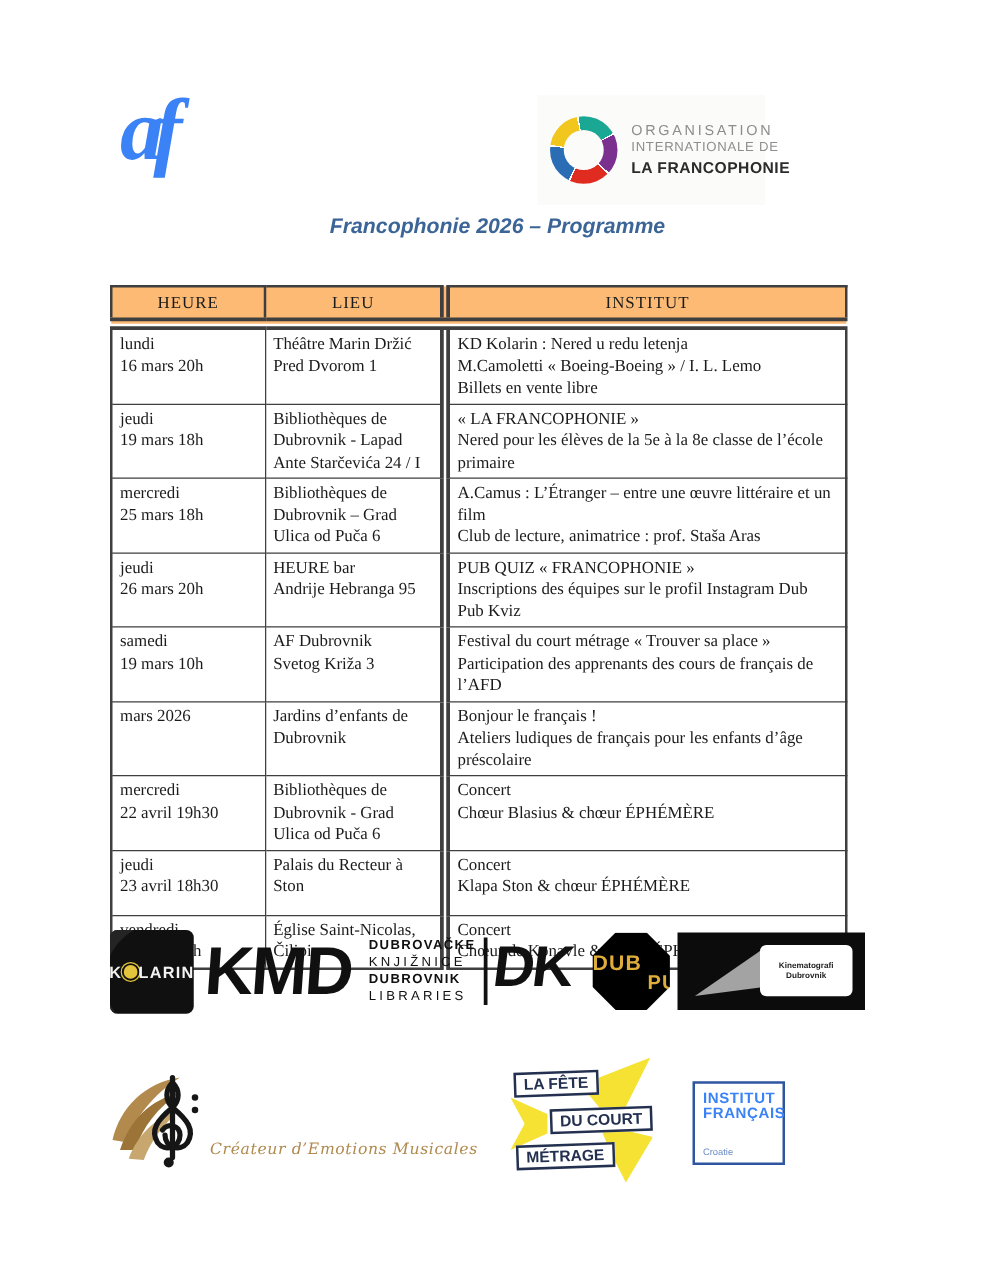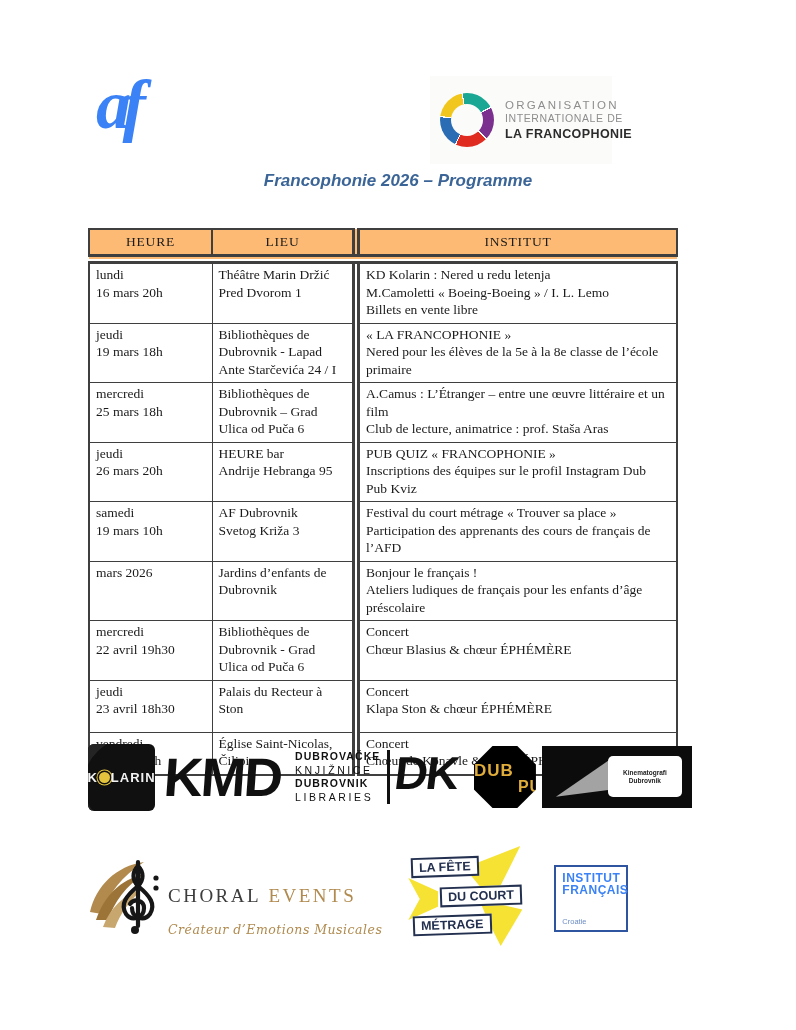--- a/index.html
+++ b/index.html
@@ -313,21 +313,20 @@
         <g stroke="#161616" fill="none" stroke-width="4.2" stroke-linecap="round">
           <path d="M52 14 C 58 20, 58 28, 52 34 C 40 44, 34 52, 40 62 C 46 70, 58 66, 58 56 C 58 48, 48 46, 44 52"></path>
           <path d="M52 14 C 46 20, 46 28, 52 34 C 64 44, 70 52, 64 62 C 58 70, 46 66, 46 56"></path>
           <line x1="52" y1="10" x2="52" y2="74"></line>
         </g>
         <circle cx="49" cy="78" r="4" fill="#161616"></circle>
         <circle cx="70" cy="26" r="2.6" fill="#161616"></circle>
         <circle cx="70" cy="36" r="2.6" fill="#161616"></circle>
       </svg>
       <div class="choral-text">
-        <div class="choral-name"><span class="n1">CHORAL</span>&nbsp;<span class="n2">EVENTS</span></div>
         <div class="choral-tagline">Créateur d’Emotions Musicales</div>
       </div>
     </div>
     <div class="fete">
       <div class="fete-burst fete-b1"></div>
       <div class="fete-burst fete-b2"></div>
       <div class="fete-burst fete-chevron"></div>
       <div class="fete-box fete-box1">LA FÊTE</div>
       <div class="fete-box fete-box2">DU COURT</div>
       <div class="fete-box fete-box3">MÉTRAGE</div>

